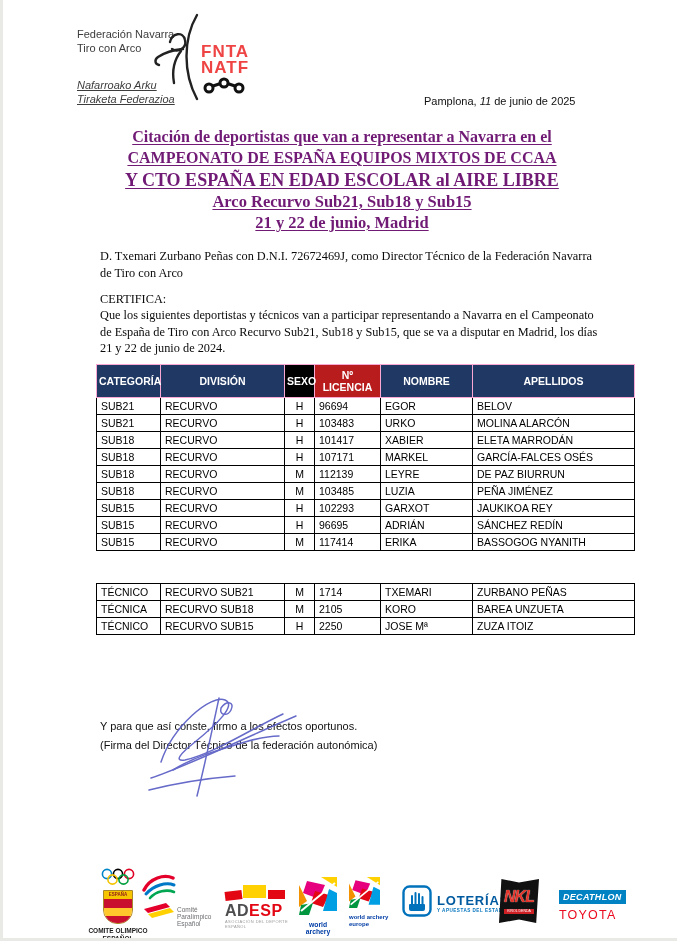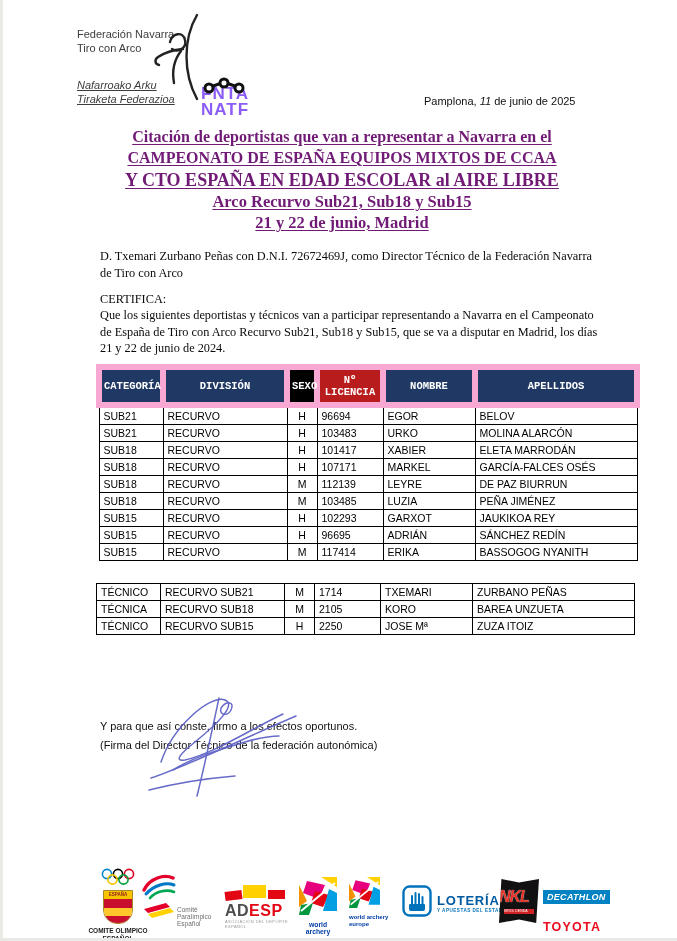--- a/index.html
+++ b/index.html
@@ -6,21 +6,21 @@
   html,body { background:#fff; }
   .page {
     position:relative; width:677px; height:941px; background:#ffffff;
     font-family:"Liberation Sans", sans-serif; color:#000; overflow:hidden;
     border-left:3px solid #e9e9e6; border-bottom:3px solid #e9e9e6;
   }
   
   .org-block { position:absolute; left:74px; top:28px; font-size:11px; color:#3c3c3c; line-height:13.5px; }
   .org-eu { margin-top:24px; font-style:italic;text-decoration:underline; }
   .archer { position:absolute; left:136px; top:12px; }
-  .acronym { position:absolute; left:198px; top:44px; font-weight:bold; font-size:17px; line-height:16px; letter-spacing:1px; color:#8b5cf6;margin-top:42px; }
+  .acronym { position:absolute; left:198px; top:44px; font-weight:bold; font-size:17px; line-height:16px; letter-spacing:1px; color:#ef4444; }
   .chain { position:absolute; left:199px; top:77px; }
   
   .dateline { position:absolute; left:421px; top:95px; font-size:11px; color:#111; }
   .dateline .day { font-style:italic; }
   
   .title { position:absolute; left:74px; top:126px; width:530px; text-align:center;
            font-family:"Liberation Serif", serif; font-weight:bold; color:#701a75; }
   .title div { text-decoration:underline; text-underline-offset:2px; }
   .t1 { font-size:16px; line-height:21px; }
   .t2 { font-size:16px; line-height:22px; }
@@ -32,21 +32,21 @@
               font-size:12.3px; line-height:16.5px; color:#0a0a0a; }
   .intro { top:248px; }
   .certify-heading { top:291px; }
   .certify-text { top:307px; }
   
   table { position:absolute; left:93px; border-collapse:collapse; table-layout:fixed; width:538px;
           font-size:10.5px; font-family:"Liberation Sans", sans-serif; }
   .t-athletes { top:364px; }
   .t-tech { top:583px; }
   th { color:#fff; font-weight:bold; text-align:center; padding:4px 2px; font-size:10.5px;
-       border:6px solid #f9a8d4;font-family:Liberation Mono, monospace; }
+       border:1px solid #f9a8d4; }
   td { border:1px solid #000; padding:2px 4px; height:16px; line-height:12px; white-space:nowrap;
        overflow:hidden; color:#000; }
   td.c-center { text-align:center; }
   
   .closing { position:absolute; left:97px; top:720px; font-size:11px; color:#111; }
   .sig-caption { position:absolute; left:97px; top:739px; font-size:11px; color:#111; }
   .signature { position:absolute; left:128px; top:686px; pointer-events:none; }
   
   .footer-item { position:absolute; }
   .olympic { left:80px; top:868px; width:70px; text-align:center; }
@@ -67,28 +67,28 @@
   .adesp-name .gray { color:#4d4d4f; } .adesp-name .red { color:#e30613; }
   .adesp-sub { font-size:4px; color:#9a9a9a; letter-spacing:0.4px; }
   .wa { left:295px; top:877px; width:40px; text-align:center; }
   .wa-caption { margin-top:2px; font-size:6.8px; font-weight:bold; color:#003da5; }
   .wae { left:346px; top:877px; width:40px; }
   .wae-caption { margin-top:2px; font-size:6px; font-weight:bold; color:#003da5; line-height:6.5px; }
   .loterias { left:399px; top:885px; display:flex; align-items:flex-start; gap:5px; }
   .lot-text .name { font-size:13px; font-weight:bold; color:#005aa0; letter-spacing:0.8px; margin-top:8px; }
   .lot-text .sub { font-size:4.6px; font-weight:bold; color:#0072bc; letter-spacing:0.5px; }
   .nkl { left:496px; top:879px; width:40px; height:44px; background:#111;
-         clip-path:polygon(6% 0,50% 8%,100% 0,93% 100%,50% 92%,0 100%); }
+         clip-path:polygon(6% 0,50% 8%,100% 0,93% 100%,50% 92%,0 100%); text-align:center; }
   .nkl-name { display:block; margin-top:9px; font-size:16px; font-weight:900; font-style:italic;
               color:#e63329; text-shadow:0 0 1px #fff; letter-spacing:-1px; }
   .nkl-sub { display:block; margin:3px auto 0; width:30px; background:#cf2026; color:#fff; font-size:3.5px; line-height:5px; }
-  .dectoy { left:540px; top:886px; }
+  .dectoy { left:556px; top:886px; }
   .dec-box { display:inline-block; background:#0082c3; color:#fff; font-weight:900; font-style:italic;
              font-size:9px; padding:2px 4px; letter-spacing:0.3px; }
-  .toy-name { margin-top:16px; font-weight:700; font-size:12.5px; color:#eb0a1e; letter-spacing:1.2px; }
+  .toy-name { margin-top:4px; font-weight:400; font-size:12.5px; color:#eb0a1e; letter-spacing:1.2px; }
 </style>
 </head>
 <body>
 
 <div class="page">
 
   <div class="org-block">
     <div>Federación Navarra</div>
     <div>Tiro con Arco</div>
     <div class="org-eu">

